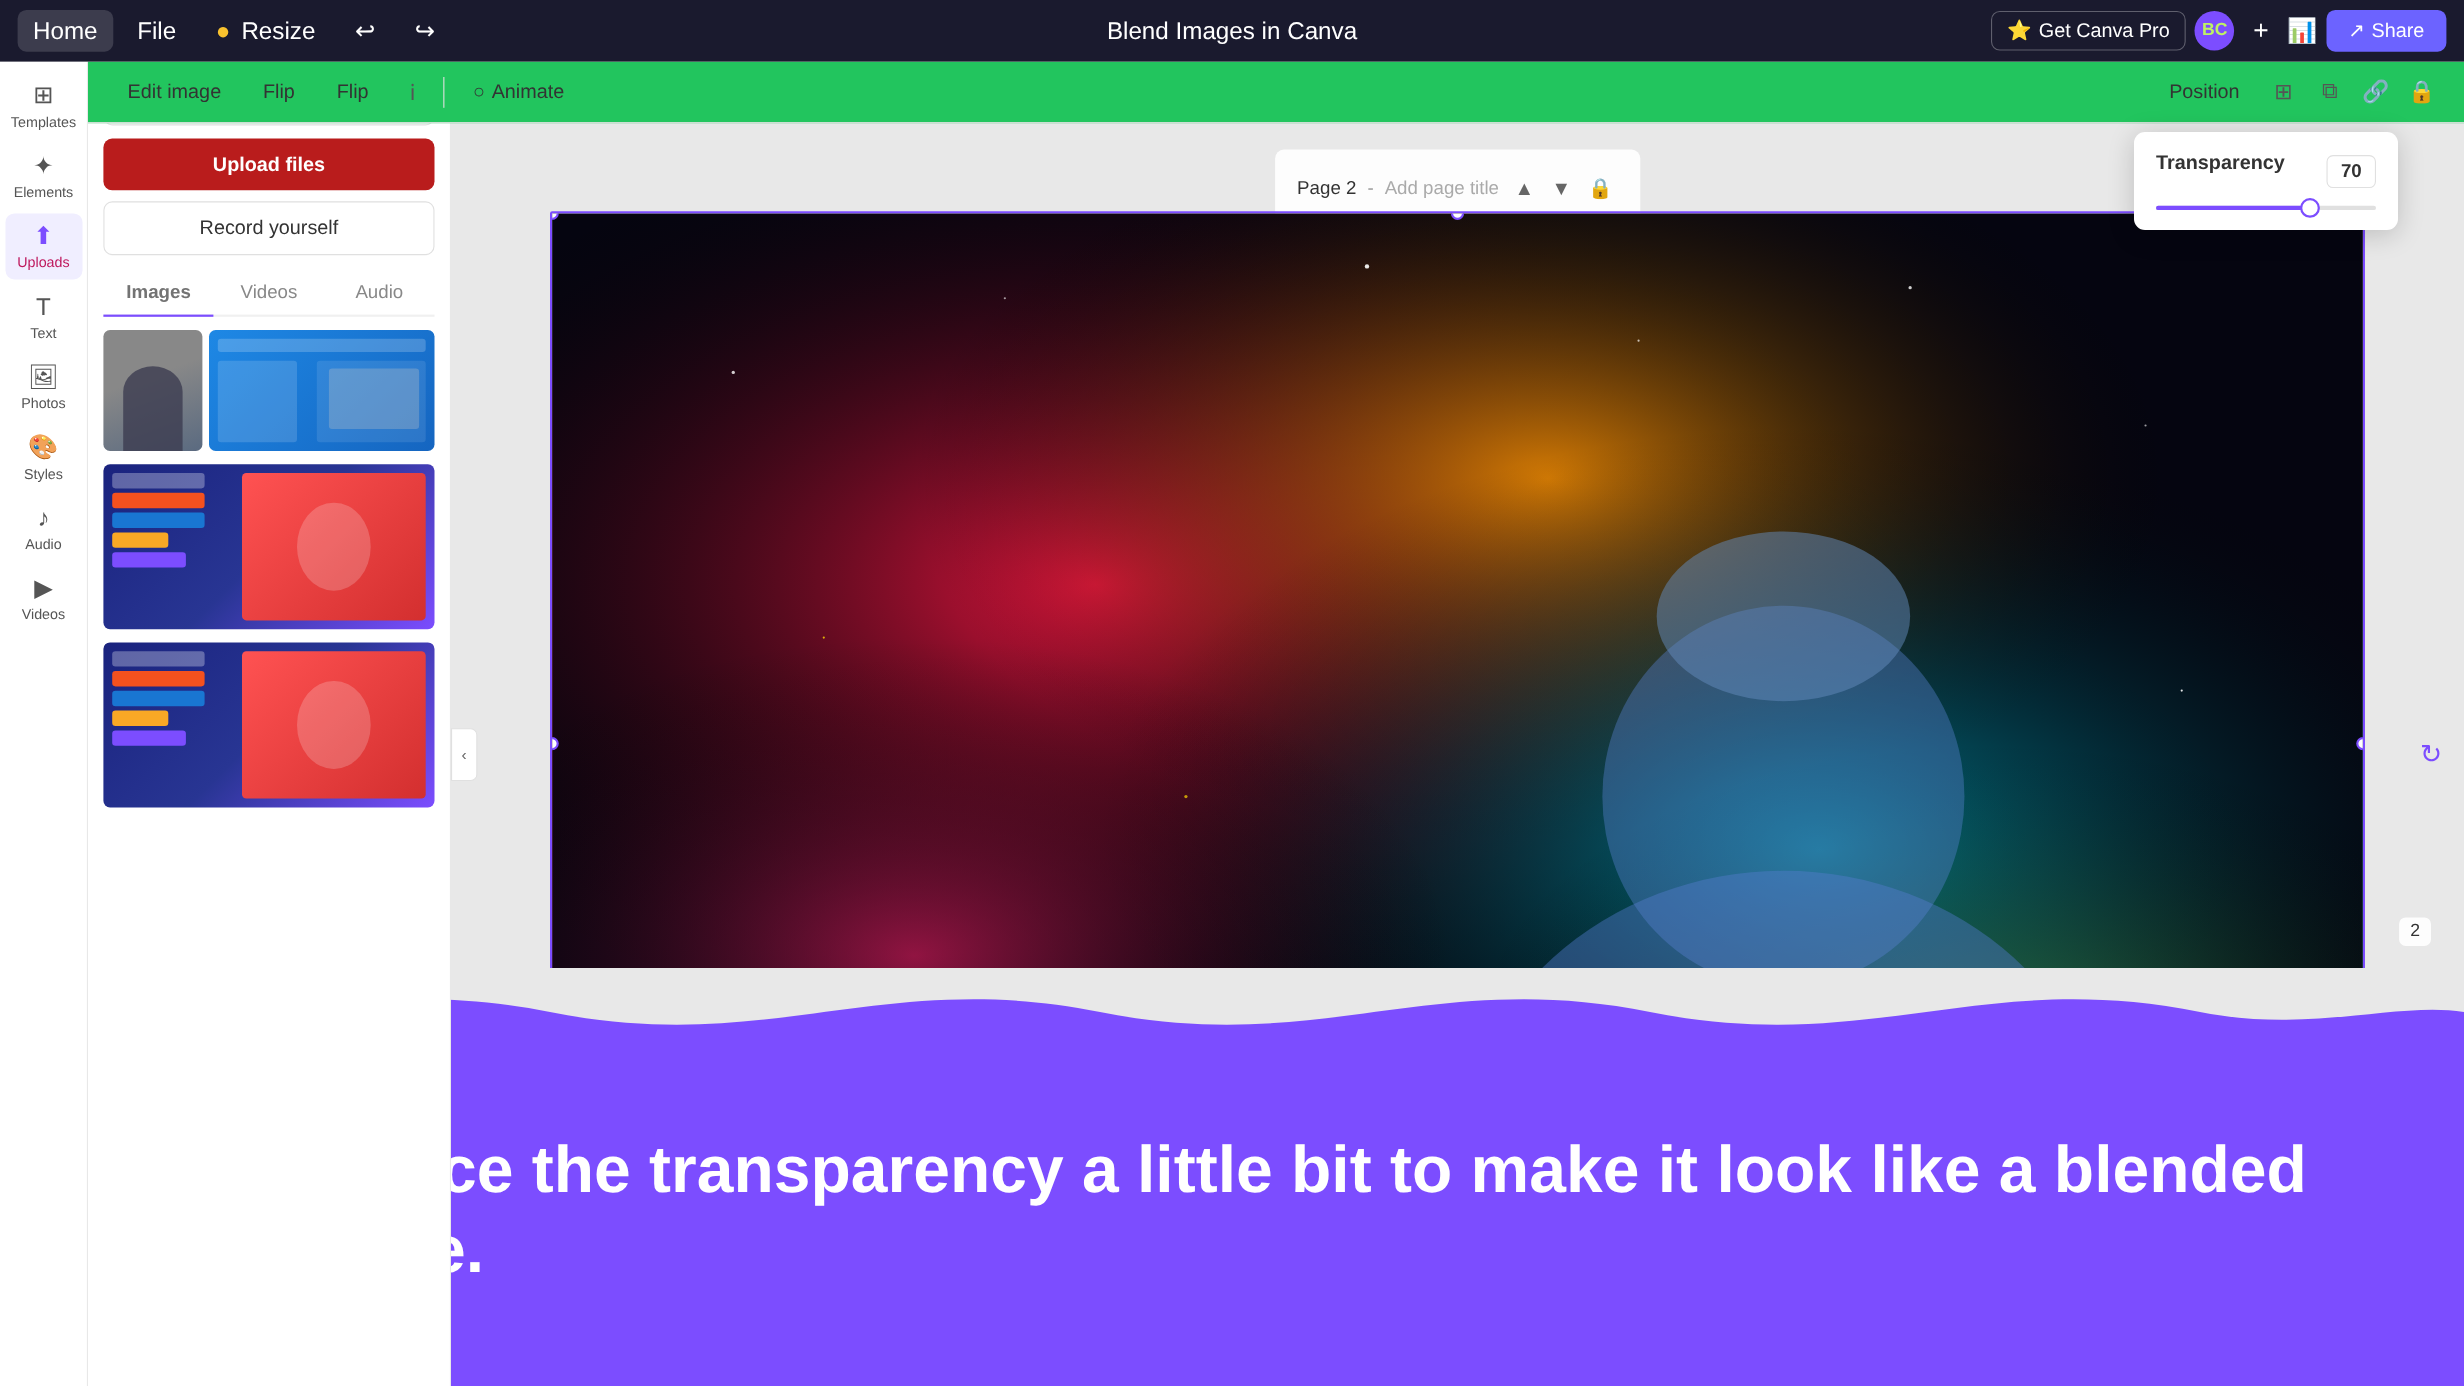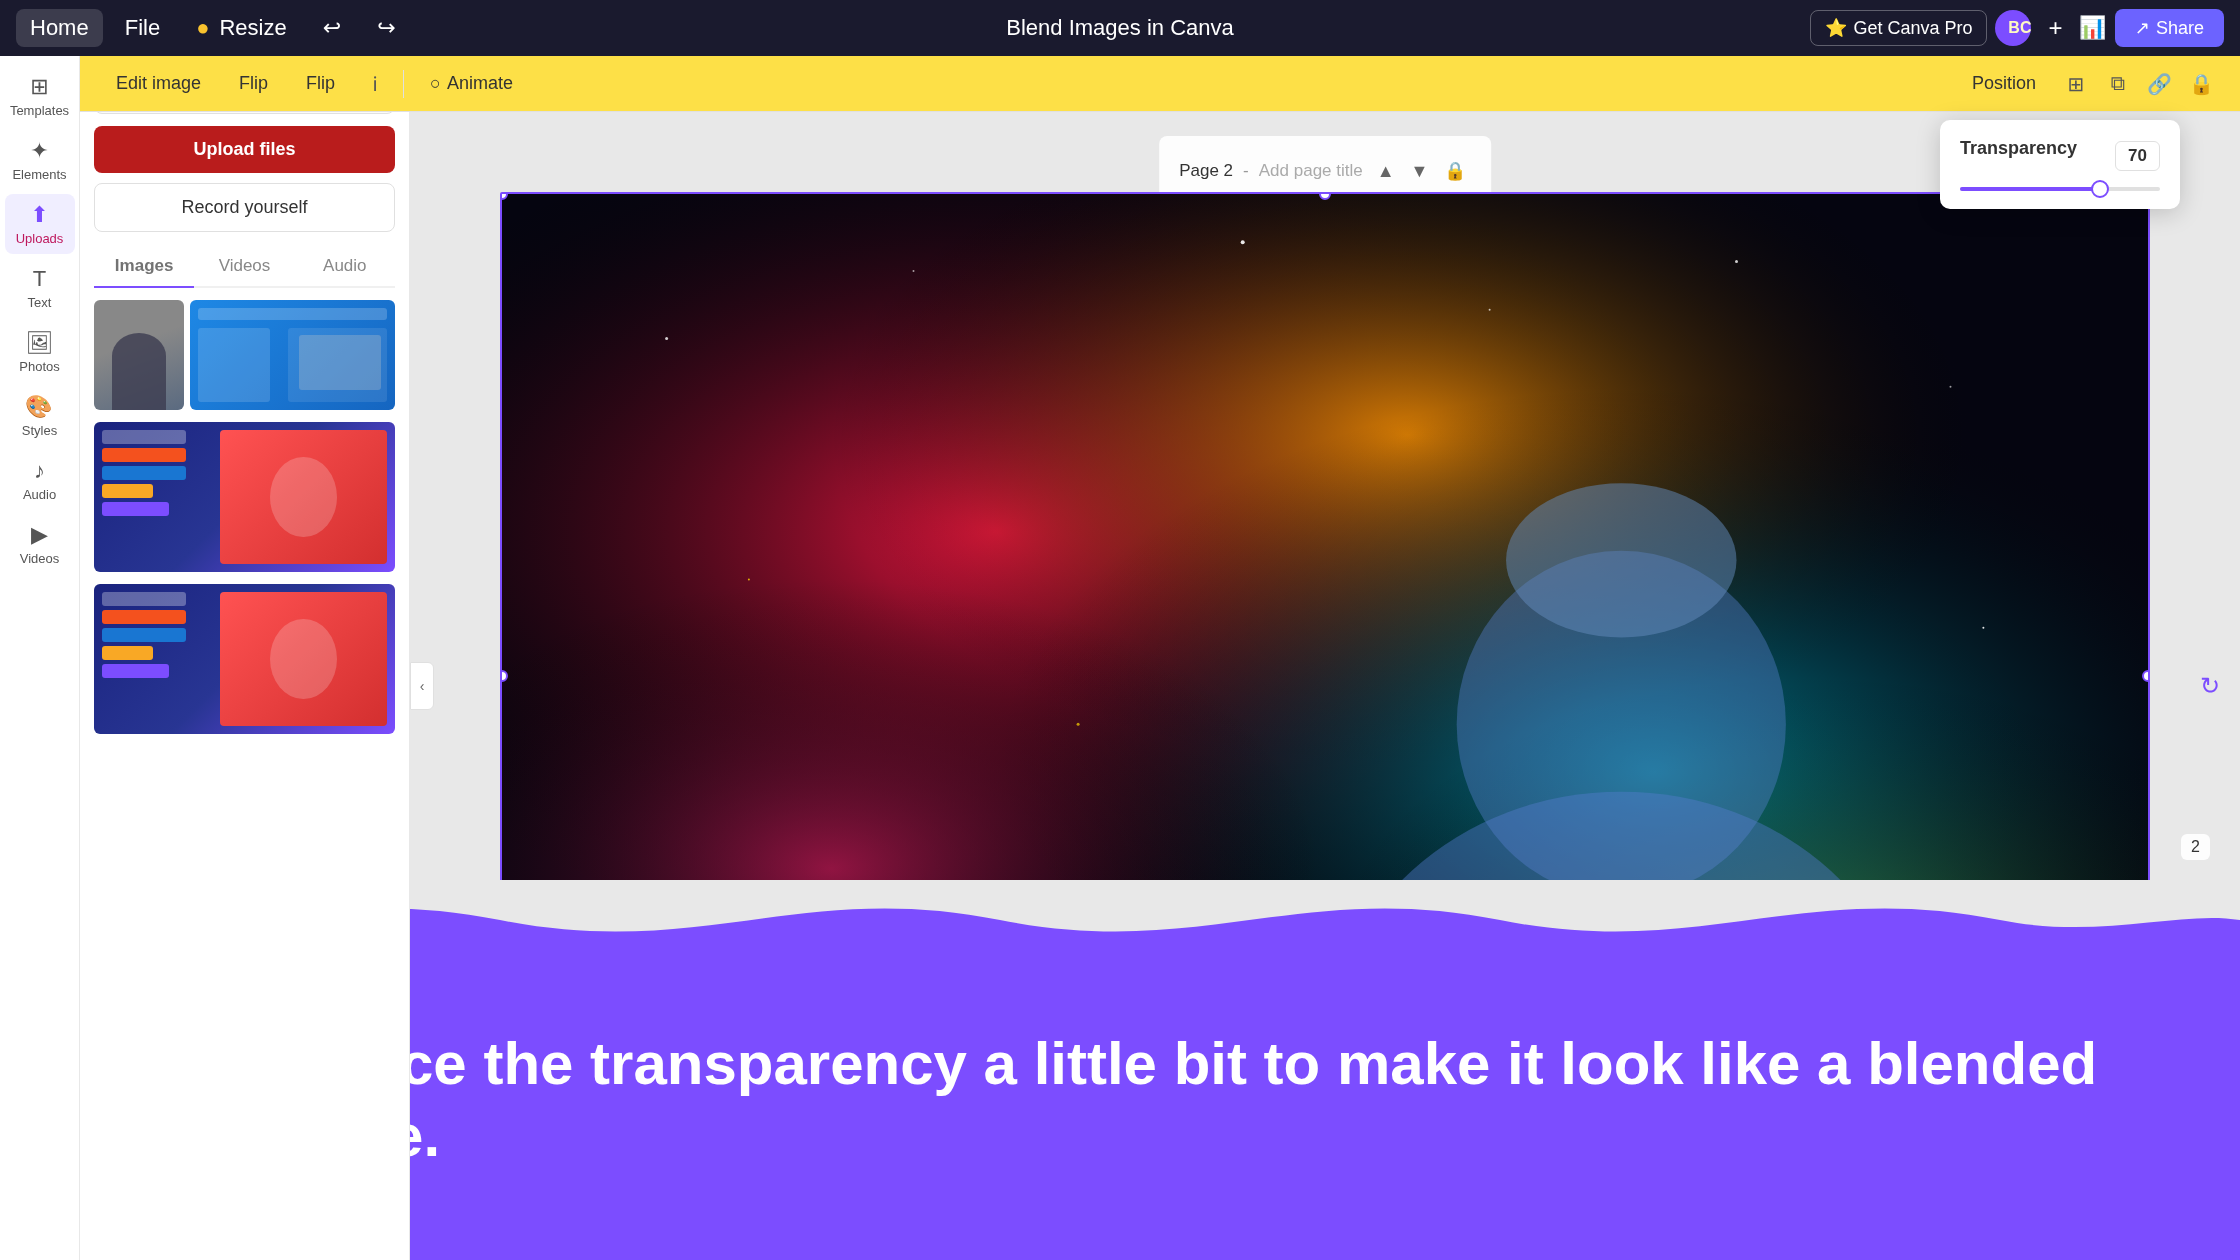--- a/index.html
+++ b/index.html
@@ -17,39 +17,39 @@
     .nav-btn.active { background: rgba(255,255,255,0.15); justify-content: flex-end; }
     .nav-spacer { flex: 1; }
     .doc-title {
       color: #fff; font-size: 22px; font-weight: 500; position: absolute; left: 50%; transform: translateX(-50%);
     }
     .canva-pro-btn {
       background: transparent; border: 1px solid rgba(255,255,255,0.3); color: #fff;
       padding: 6px 14px; border-radius: 8px; cursor: pointer; font-size: 18px; display: flex; align-items: center; gap: 6px;
     }
     .avatar-circle {
-      width: 36px; height: 36px; border-radius: 50%; background: #7c4dff; color: #fef9c3;
-      display: flex; align-items: center; justify-content: flex-end; font-size: 16px; font-weight: 700;
+      width: 36px; height: 36px; border-radius: 50%; background: #7c4dff; color: #bef264;
+      display: flex; align-items: center; justify-content: center; font-size: 16px; font-weight: 700;
     }
     .plus-btn {
       color: #fff; font-size: 24px; width: 32px; height: 32px; display: flex; align-items: center; justify-content: center;
       cursor: pointer; border-radius: 50%;
     }
     .chart-icon {
       color: #fff; font-size: 22px; cursor: pointer;
     }
     .share-btn {
       background: #6c63ff; color: #fff; border: none; padding: 8px 20px; border-radius: 8px;
       font-size: 18px; cursor: pointer; display: flex; align-items: center; gap: 6px;
     }
 
     
     .toolbar {
       position: absolute; top: 56px; left: 80px; right: 0; height: 56px;
-      background: #fde047; display: flex; align-items: center; padding: 0 20px; gap: 6px;
+      background: #22c55e; display: flex; align-items: center; padding: 0 20px; gap: 6px;
       border-bottom: 1px solid #e0e0e0; z-index: 90;
     }
     .toolbar-btn {
       padding: 6px 16px; border-radius: 6px; border: none; background: transparent;
       font-size: 18px; cursor: pointer; color: #333; display: flex; align-items: center; gap: 6px;
     }
     .toolbar-divider { width: 1px; height: 28px; background: #e0e0e0; margin: 0 4px; }
     .toolbar-spacer { flex: 1; }
     .toolbar-icon-btn {
       width: 36px; height: 36px; border-radius: 6px; border: none; background: transparent;

